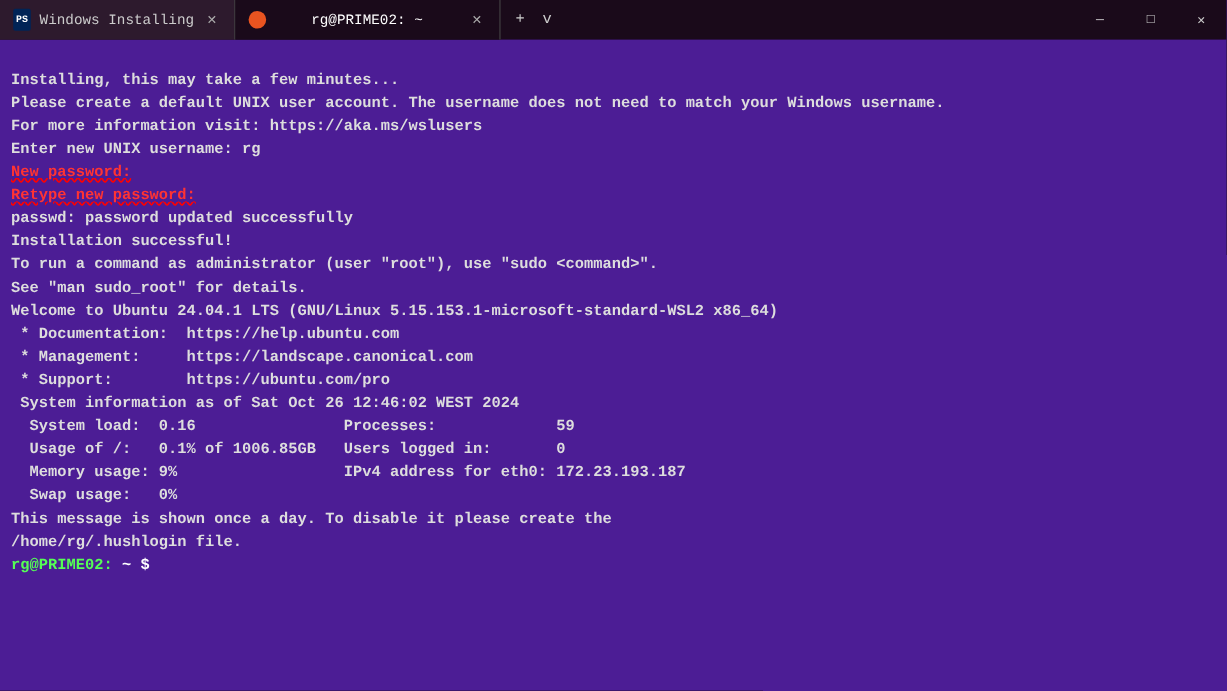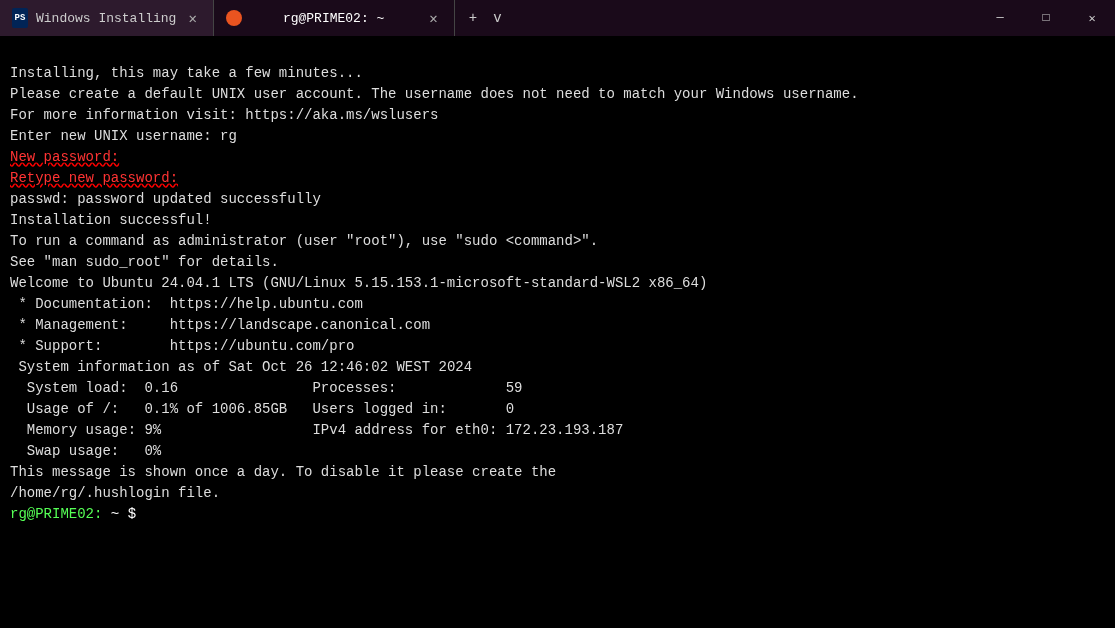--- a/index.html
+++ b/index.html
@@ -80,28 +80,29 @@
       display: flex;
       align-items: center;
       justify-content: center;
       cursor: pointer;
       color: #ccc;
       font-size: 12px;
     }
 
     
     .terminal {
-      background: #000000;
+      background: #4c1d95;
       color: #ddd;
       padding: 6px 10px;
       font-size: 14px;
       line-height: 1.5;
       height: calc(628px - 36px);
       overflow: hidden;
       white-space: pre-wrap;
+      font-weight: bold;
     }
 
     .line {
       display: block;
     }
 
     .highlight-red {
       color: #ff3333;
       text-decoration: underline wavy red;
     }

